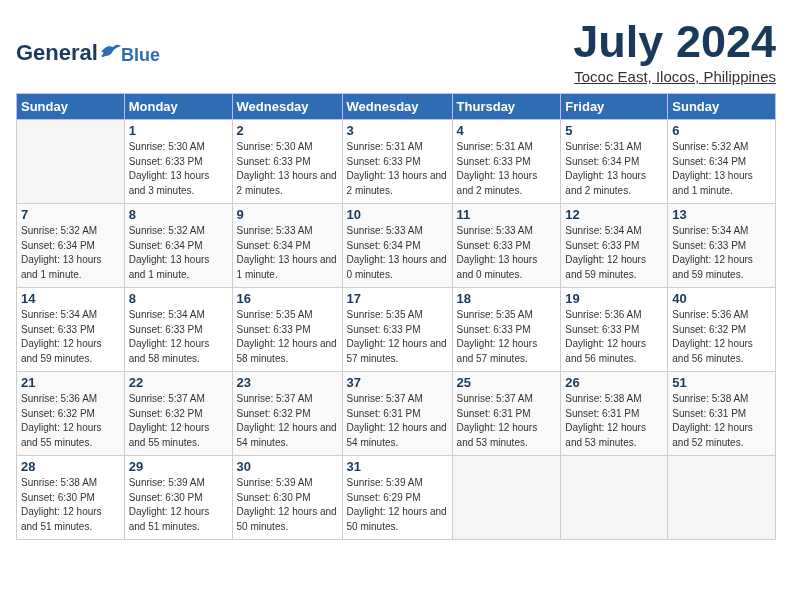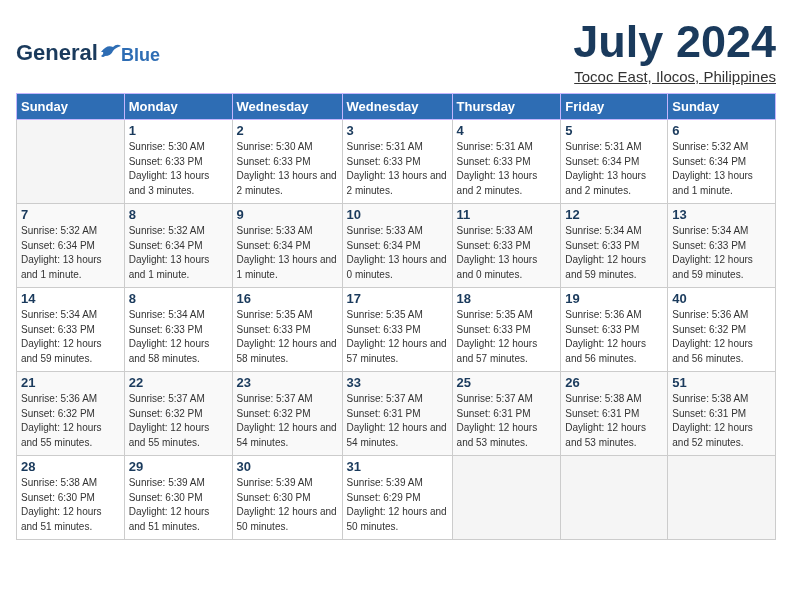--- a/index.html
+++ b/index.html
@@ -208,21 +208,21 @@
         </td>
         <td>
           <span class="day-num">22</span>
           <div class="day-detail">Sunrise: 5:37 AM<br>Sunset: 6:32 PM<br>Daylight: 12 hours and 55 minutes.</div>
         </td>
         <td>
           <span class="day-num">23</span>
           <div class="day-detail">Sunrise: 5:37 AM<br>Sunset: 6:32 PM<br>Daylight: 12 hours and 54 minutes.</div>
         </td>
         <td>
-          <span class="day-num">33</span>
+          <span class="day-num">37</span>
           <div class="day-detail">Sunrise: 5:37 AM<br>Sunset: 6:31 PM<br>Daylight: 12 hours and 54 minutes.</div>
         </td>
         <td>
           <span class="day-num">25</span>
           <div class="day-detail">Sunrise: 5:37 AM<br>Sunset: 6:31 PM<br>Daylight: 12 hours and 53 minutes.</div>
         </td>
         <td>
           <span class="day-num">26</span>
           <div class="day-detail">Sunrise: 5:38 AM<br>Sunset: 6:31 PM<br>Daylight: 12 hours and 53 minutes.</div>
         </td>

